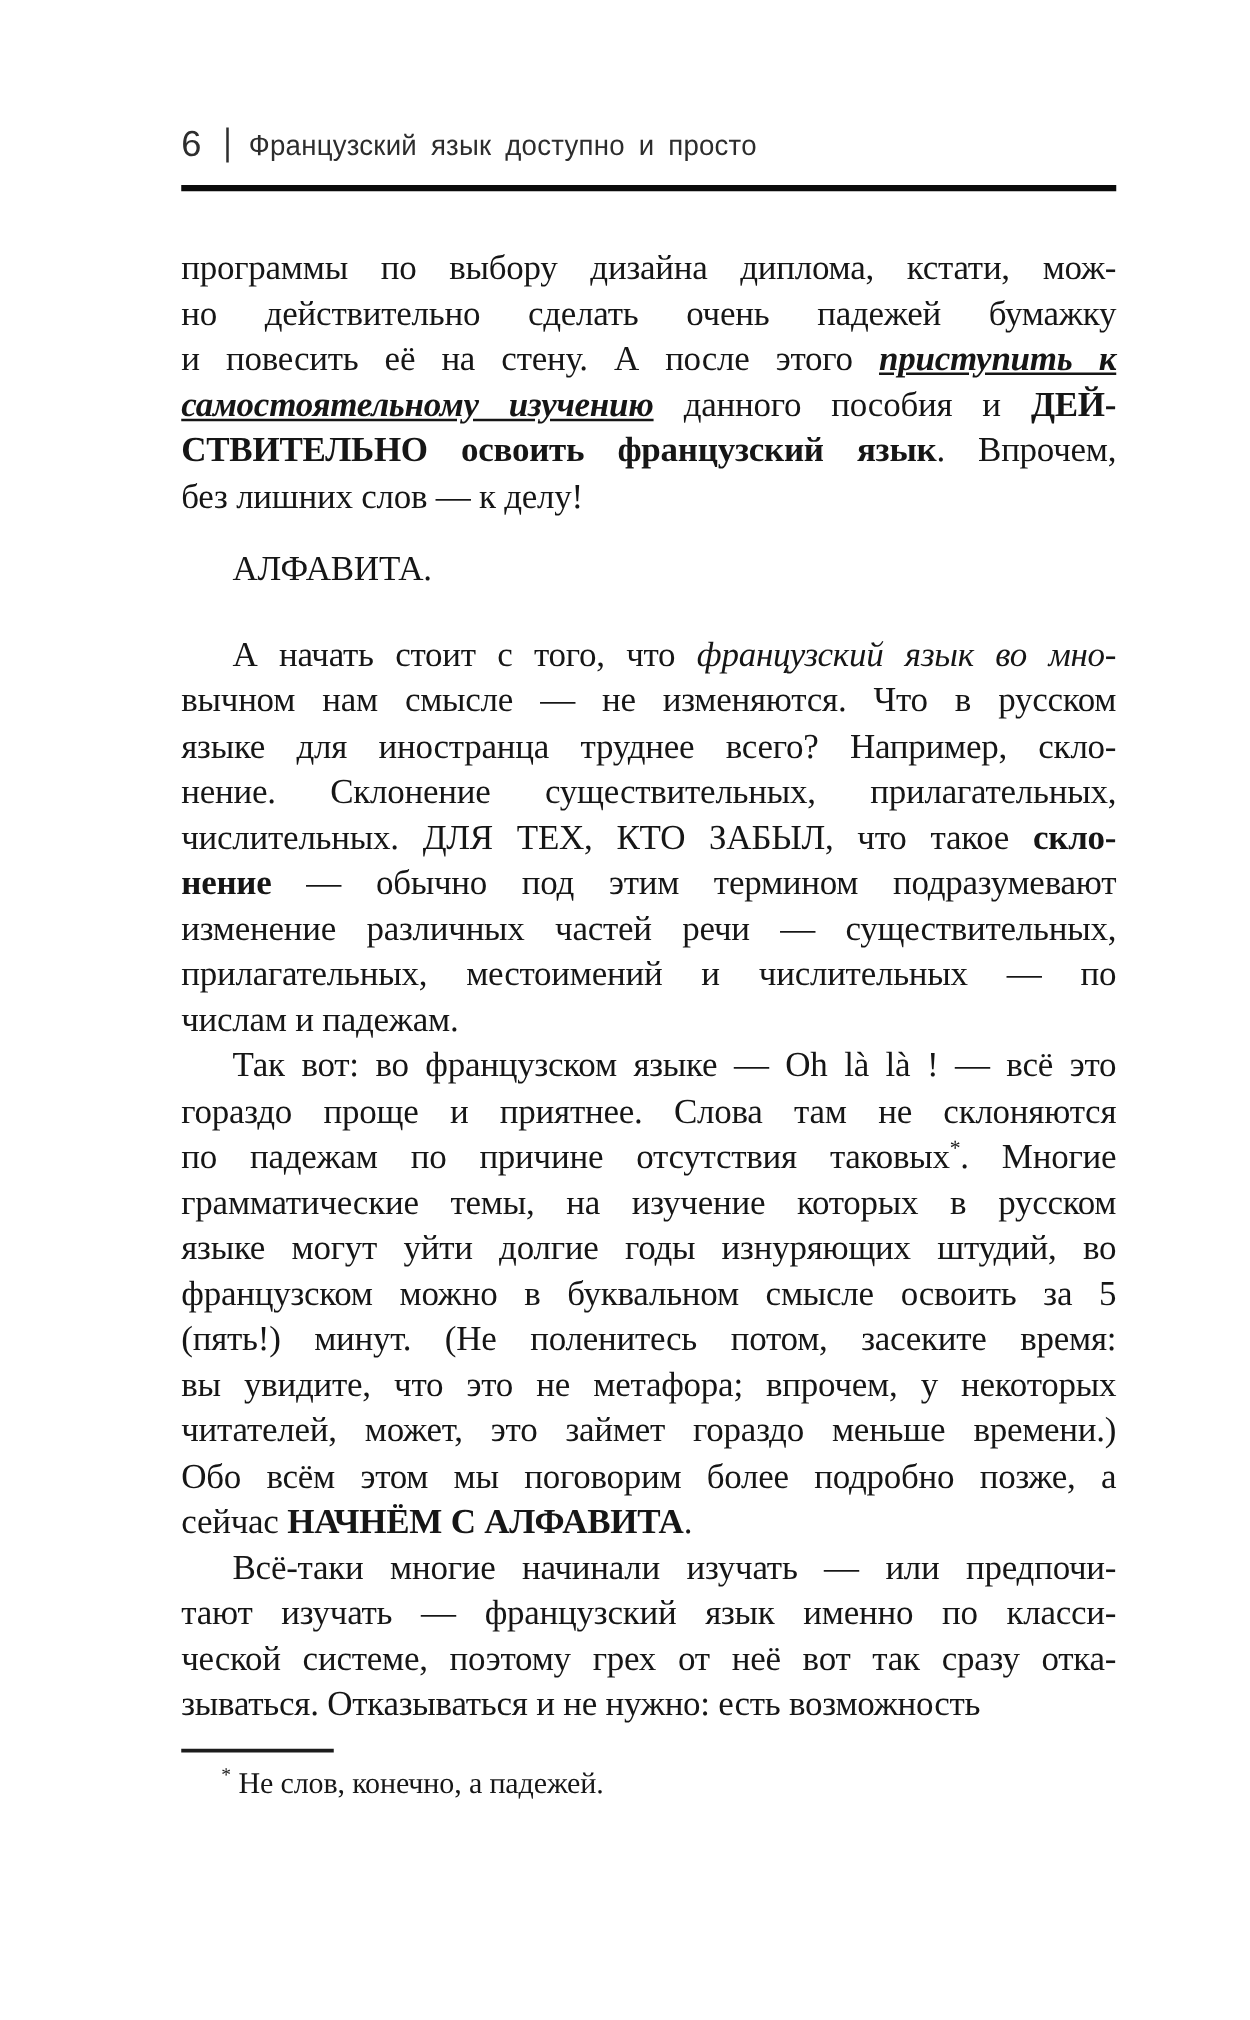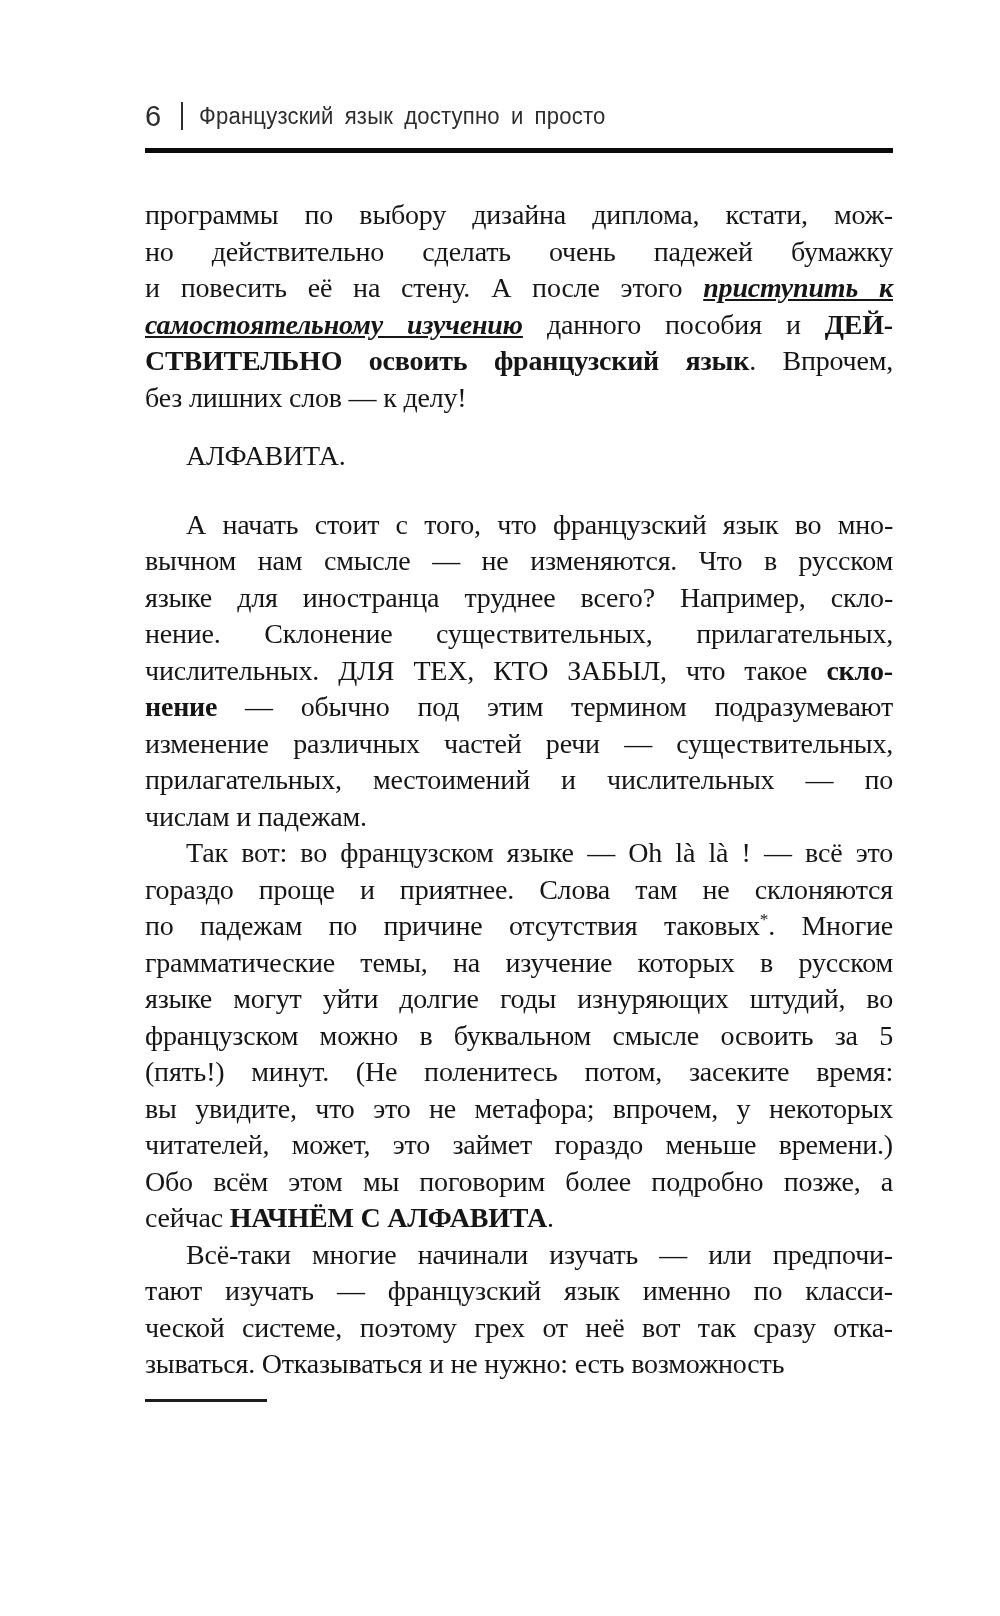--- a/index.html
+++ b/index.html
@@ -69,21 +69,21 @@
   .block.heading { margin: 22px 0 32px 0; }
   .line {
     text-align: justify;
     text-align-last: justify;
     letter-spacing: -0.2px;
     white-space: normal;
   }
   .line.last { text-align-last: left; }
   .line.indent { text-indent: 41px; }
   .seg-b  { font-weight: bold; }
-  .seg-i  { }
+  .seg-i  { font-style: italic; }
   .seg-bi { font-weight: bold; font-style: italic; text-decoration: underline; }
   .seg-sup {
     font-size: 0.62em;
     vertical-align: super;
     line-height: 0;
   }
 
   
   .footnote-rule {
     margin-top: 16px;
@@ -155,16 +155,19 @@
         <div class="line last"><span>сейчас </span><span class="seg-b">НАЧНЁМ С АЛФАВИТА</span><span>.</span></div>
       </div>
       <div class="block paragraph">
         <div class="line indent"><span>Всё-таки многие начинали изучать — или предпочи-</span></div>
         <div class="line"><span>тают изучать — французский язык именно по класси-</span></div>
         <div class="line"><span>ческой системе, поэтому грех от неё вот так сразу отка-</span></div>
         <div class="line last"><span>зываться. Отказываться и не нужно: есть возможность</span></div>
       </div>
       <div class="footnote-block">
       <div class="footnote-rule"></div>
+      <div class="footnote">
+        <sup>*</sup><span>Не слов, конечно, а падежей.</span>
+      </div>
     </div>
   </main>
 
 </div>
 
 </body></html>

